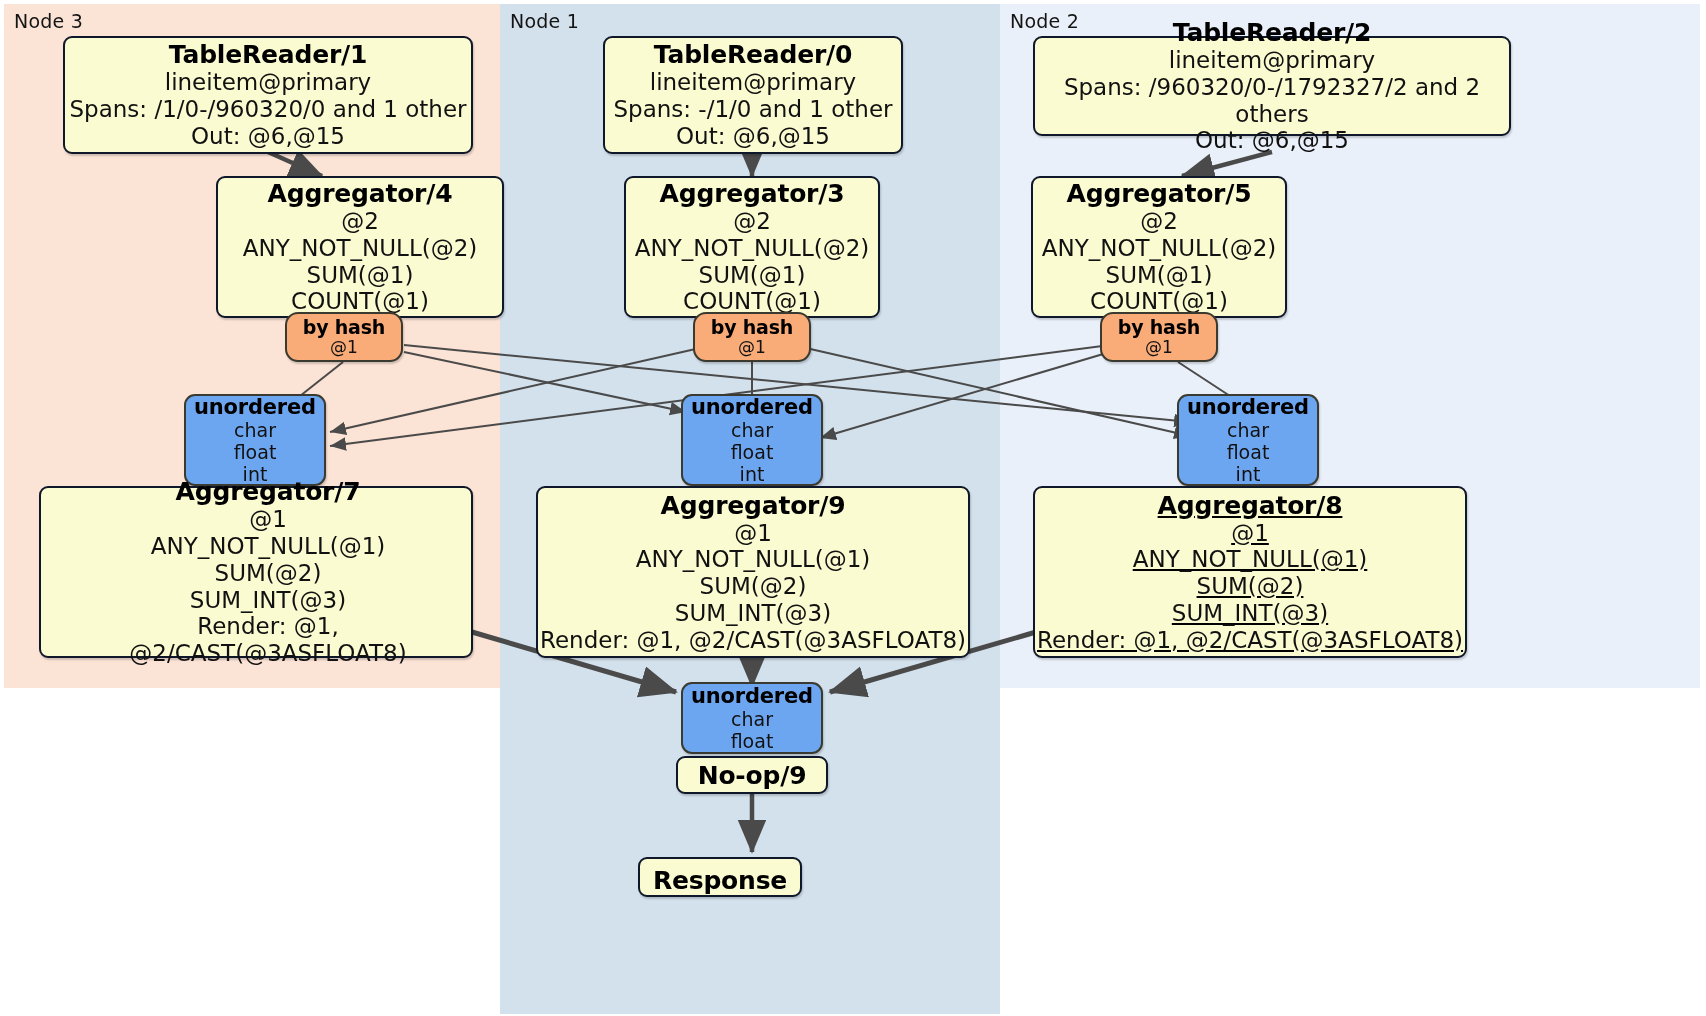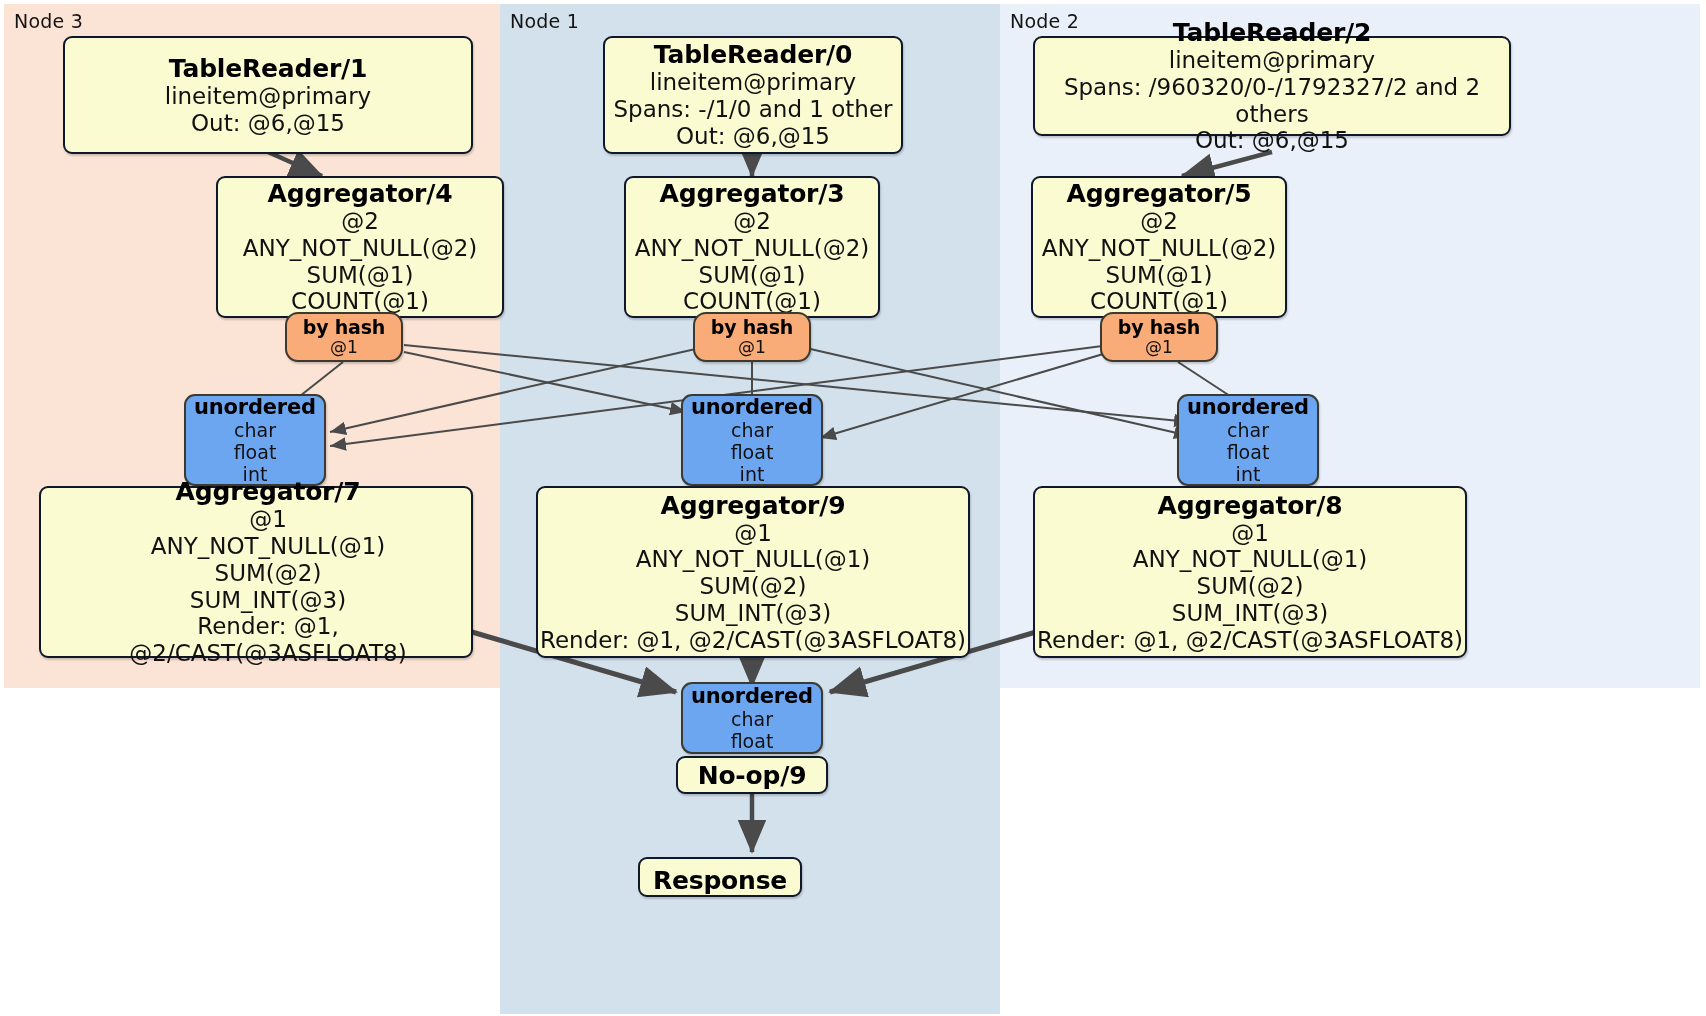--- a/index.html
+++ b/index.html
@@ -151,20 +151,21 @@
     </g>
 
     <g stroke="#4a4a4a" stroke-width="4.5" fill="none" marker-end="url(#ah)">
       <path d="M752,792 L752,852"></path>
     </g>
   </svg>
 
   <div class="box proc" style="left:63px; top:36px; width:410px; height:118px;">
     <div class="title">TableReader/1</div>
     <div class="line">lineitem@primary</div>
+    <div class="line">Spans: /1/0-/960320/0 and 1 other</div>
     <div class="line">Out: @6,@15</div>
   </div>
 
   <div class="box proc" style="left:603px; top:36px; width:300px; height:118px;">
     <div class="title">TableReader/0</div>
     <div class="line">lineitem@primary</div>
     <div class="line">Spans: -/1/0 and 1 other</div>
     <div class="line">Out: @6,@15</div>
   </div>
 
@@ -246,21 +247,21 @@
 
   <div class="box proc" style="left:536px; top:486px; width:434px; height:172px;">
     <div class="title">Aggregator/9</div>
     <div class="line">@1</div>
     <div class="line">ANY_NOT_NULL(@1)</div>
     <div class="line">SUM(@2)</div>
     <div class="line">SUM_INT(@3)</div>
     <div class="line">Render: @1, @2/CAST(@3ASFLOAT8)</div>
   </div>
 
-  <div class="box proc" style="left:1033px; top:486px; width:434px; height:172px;">
+  <div class="box proc" style="left:1033px; top:486px; width:434px; height:172px;text-decoration:underline;">
     <div class="title">Aggregator/8</div>
     <div class="line">@1</div>
     <div class="line">ANY_NOT_NULL(@1)</div>
     <div class="line">SUM(@2)</div>
     <div class="line">SUM_INT(@3)</div>
     <div class="line">Render: @1, @2/CAST(@3ASFLOAT8)</div>
   </div>
 
   <div class="box sync" style="left:681px; top:682px; width:142px; height:72px;">
     <div class="title">unordered</div>

